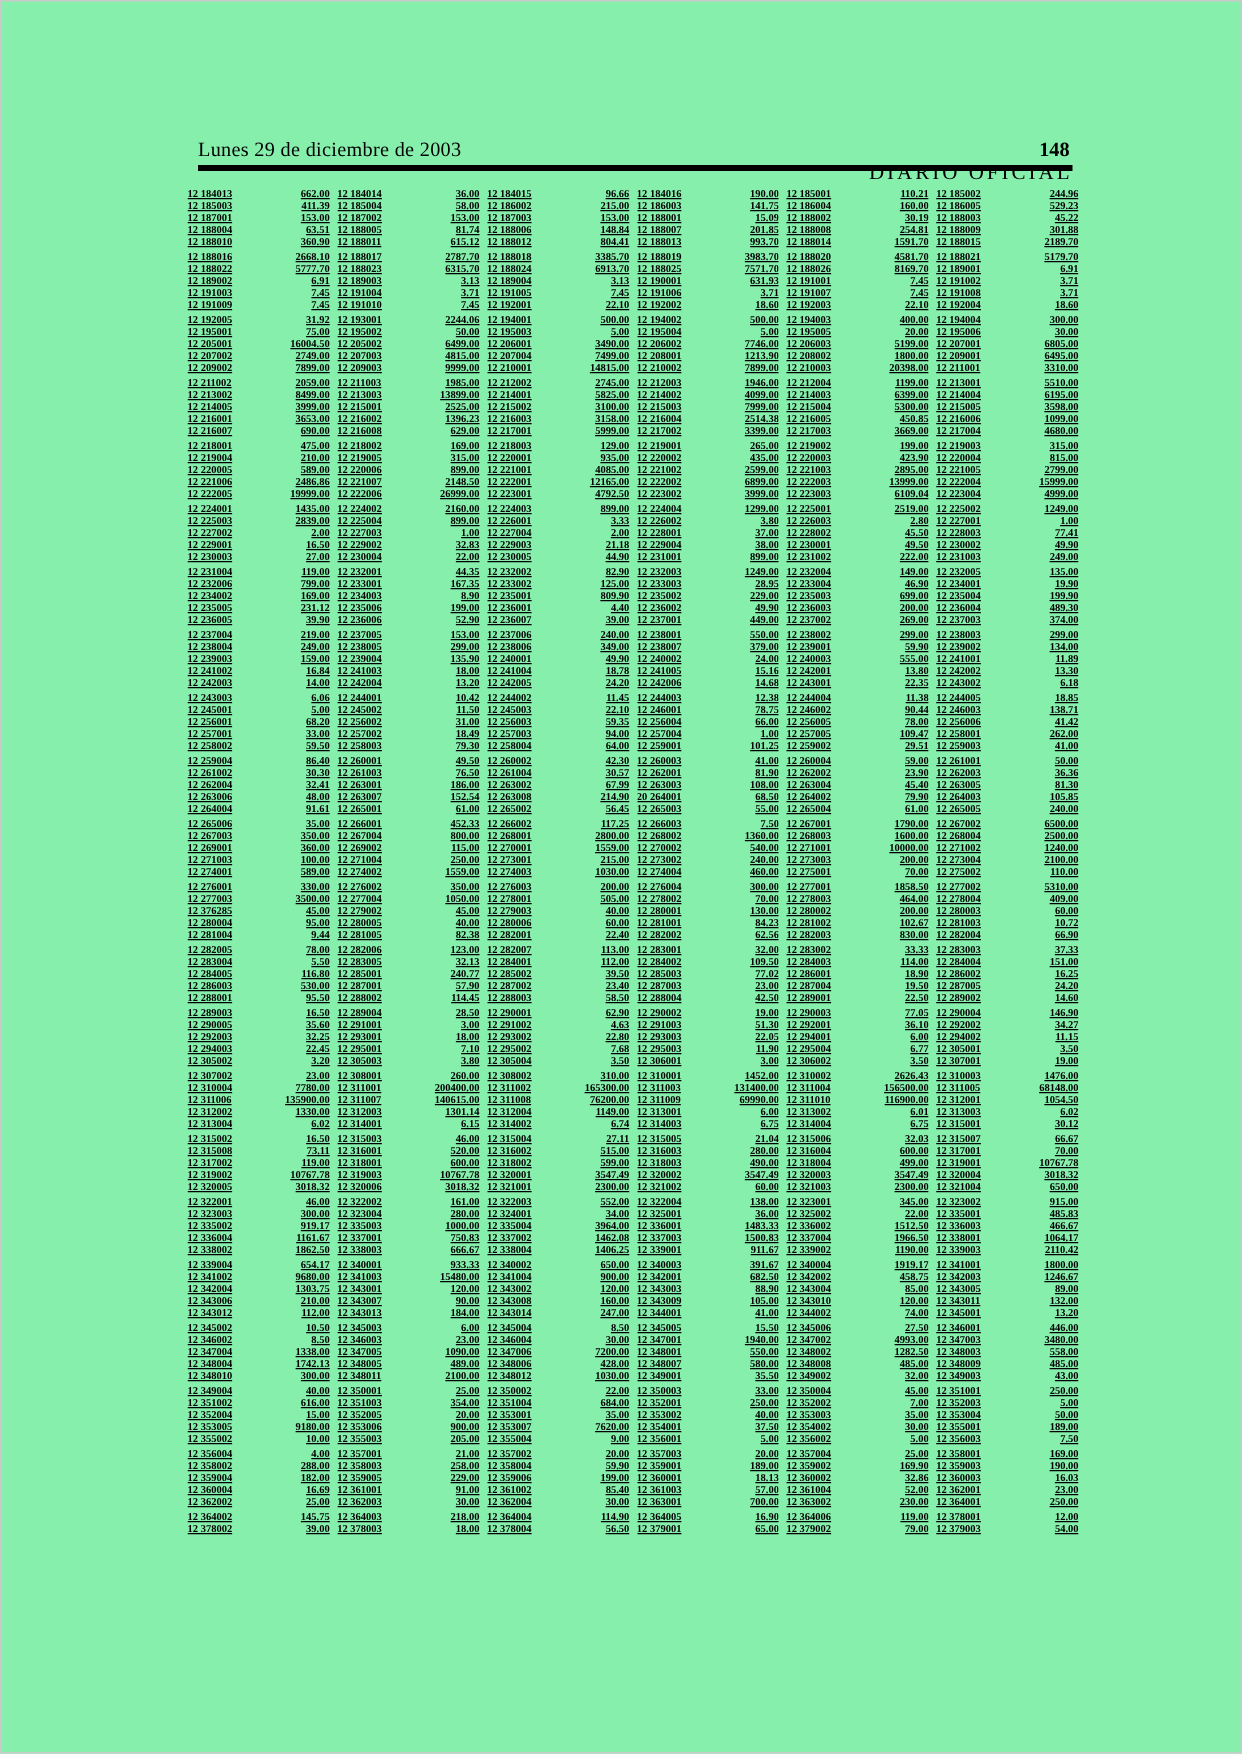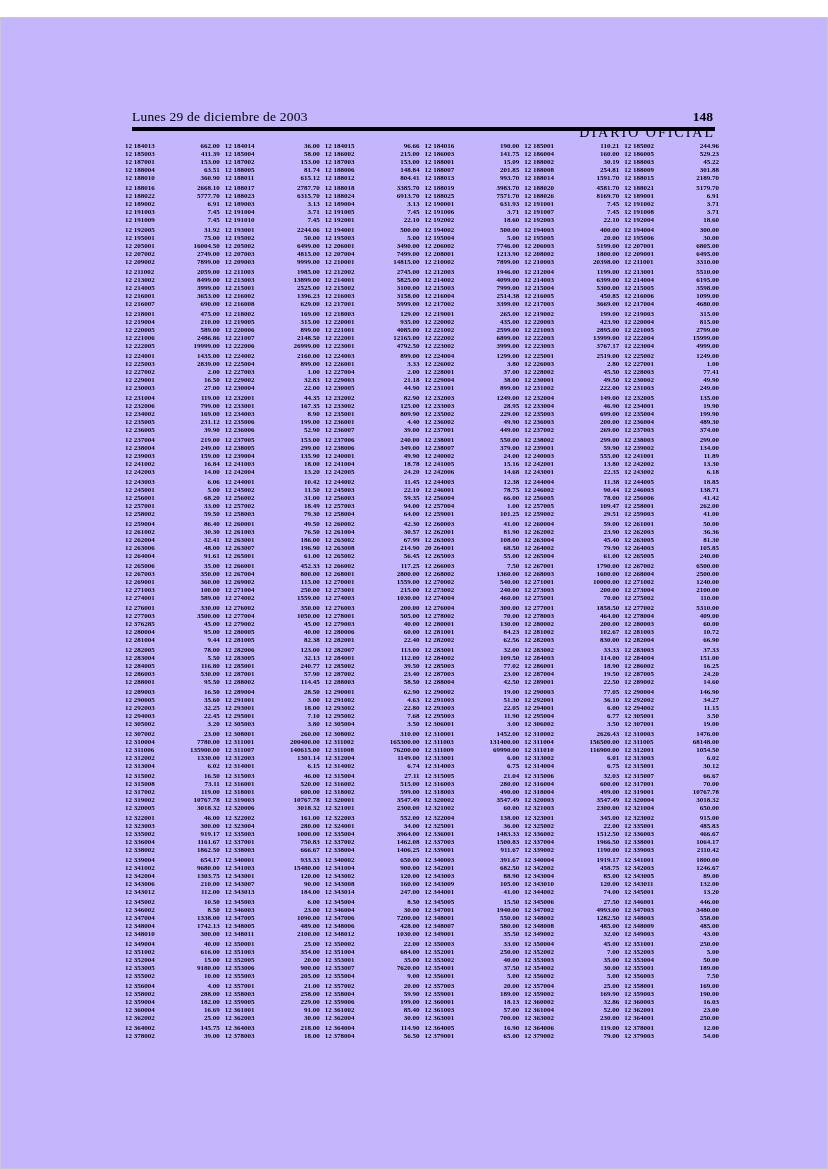--- a/index.html
+++ b/index.html
@@ -3,39 +3,39 @@
 <meta charset="utf-8">
 <style>
   html,body{margin:0;padding:0;}
   body{
     width:828px;height:1169px;background:#ffffff;position:relative;
     font-family:"Liberation Serif","DejaVu Serif",serif;color:#000;
     overflow:hidden;
   }
   .page{
     position:absolute;inset:0;box-sizing:border-box;
-    border:1px solid #c9c9c9;background:#c4b5fd;margin-top:17px;
+    border:1px solid #c9c9c9;background:#86efac;
   }
   .header{
     position:absolute;left:131px;top:91px;width:583px;height:16px;
     font-size:13.5px;color:#000;
   }
   .header .left{position:absolute;left:0;top:0;letter-spacing:.2px;}
   .header .center{
     position:absolute;left:0;right:0;top:16px;text-align:right;
     letter-spacing:2px;font-size:14px;
   }
   .header .right{position:absolute;right:2px;top:0;font-weight:bold;}
   .rule{
     position:absolute;left:131px;top:109px;width:583px;height:4px;
     background:#000;
   }
   .table{
     position:absolute;left:124px;top:124px;width:594px;
-    font-size:7px;font-weight:700;
+    font-size:7px;font-weight:700;text-decoration:underline;
   }
   .row{
     display:grid;grid-template-columns:repeat(6,1fr);column-gap:5px;
     line-height:8px;height:8px;white-space:nowrap;
   }
   .row.gap{margin-bottom:2px;}
   .pair{display:flex;justify-content:space-between;overflow:hidden;}
   .pair .code{text-align:left;}
   .pair .val{text-align:right;}
 </style>
@@ -686,21 +686,21 @@
         <div class="pair">
           <span class="code">12 223001</span>
           <span class="val">4792.50</span>
         </div>
         <div class="pair">
           <span class="code">12 223002</span>
           <span class="val">3999.00</span>
         </div>
         <div class="pair">
           <span class="code">12 223003</span>
-          <span class="val">3767.17</span>
+          <span class="val">6109.04</span>
         </div>
         <div class="pair">
           <span class="code">12 223004</span>
           <span class="val">4999.00</span>
         </div>
       </div>
       <div class="row">
         <div class="pair">
           <span class="code">12 224001</span>
           <span class="val">1435.00</span>
@@ -1298,21 +1298,21 @@
           <span class="val">81.30</span>
         </div>
       </div>
       <div class="row">
         <div class="pair">
           <span class="code">12 263006</span>
           <span class="val">48.00</span>
         </div>
         <div class="pair">
           <span class="code">12 263007</span>
-          <span class="val">196.90</span>
+          <span class="val">152.54</span>
         </div>
         <div class="pair">
           <span class="code">12 263008</span>
           <span class="val">214.90</span>
         </div>
         <div class="pair">
           <span class="code">20 264001</span>
           <span class="val">68.50</span>
         </div>
         <div class="pair">

